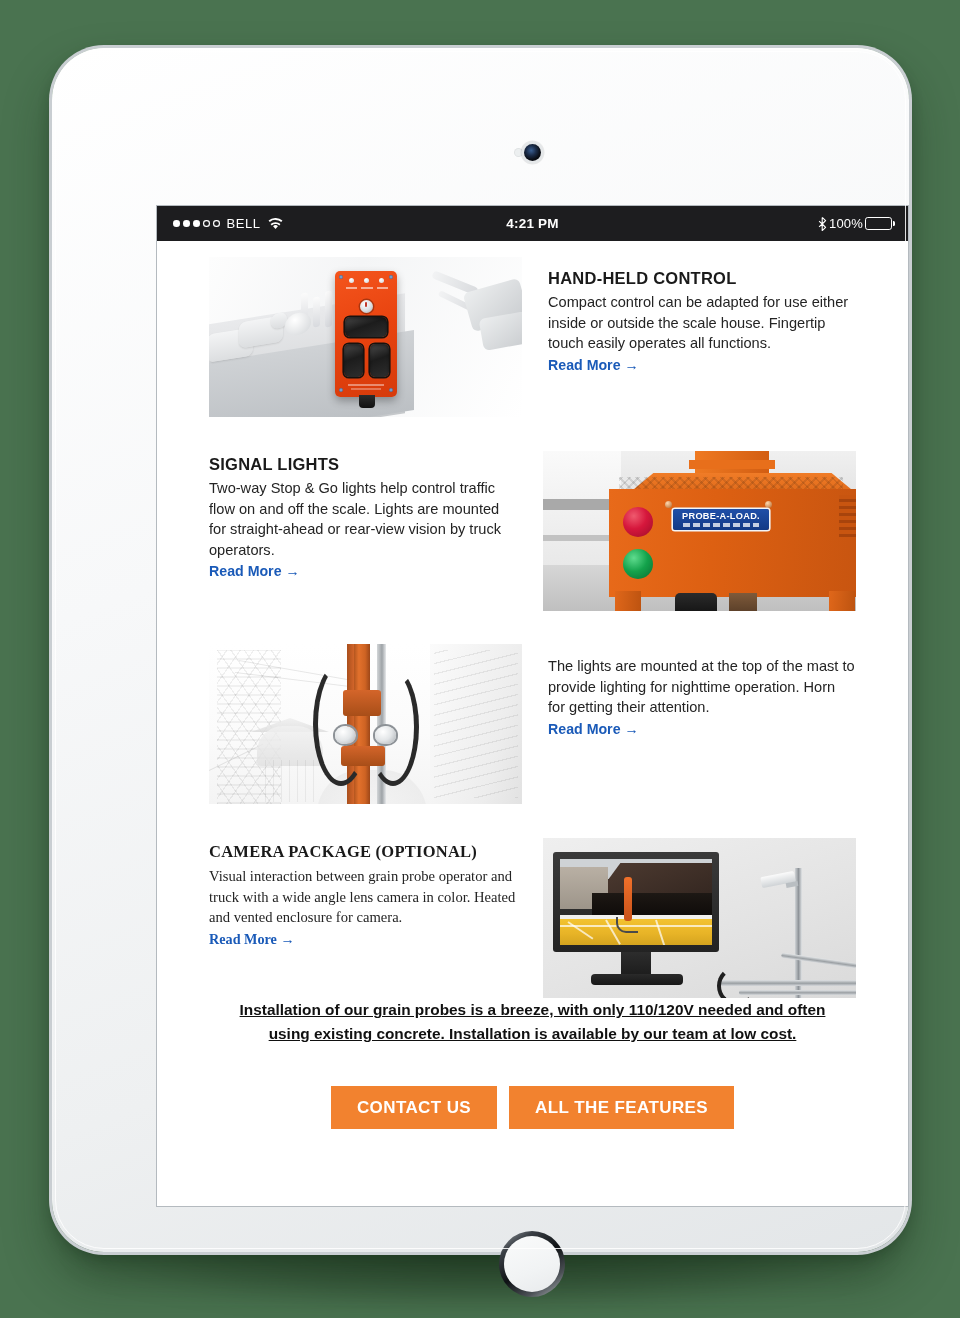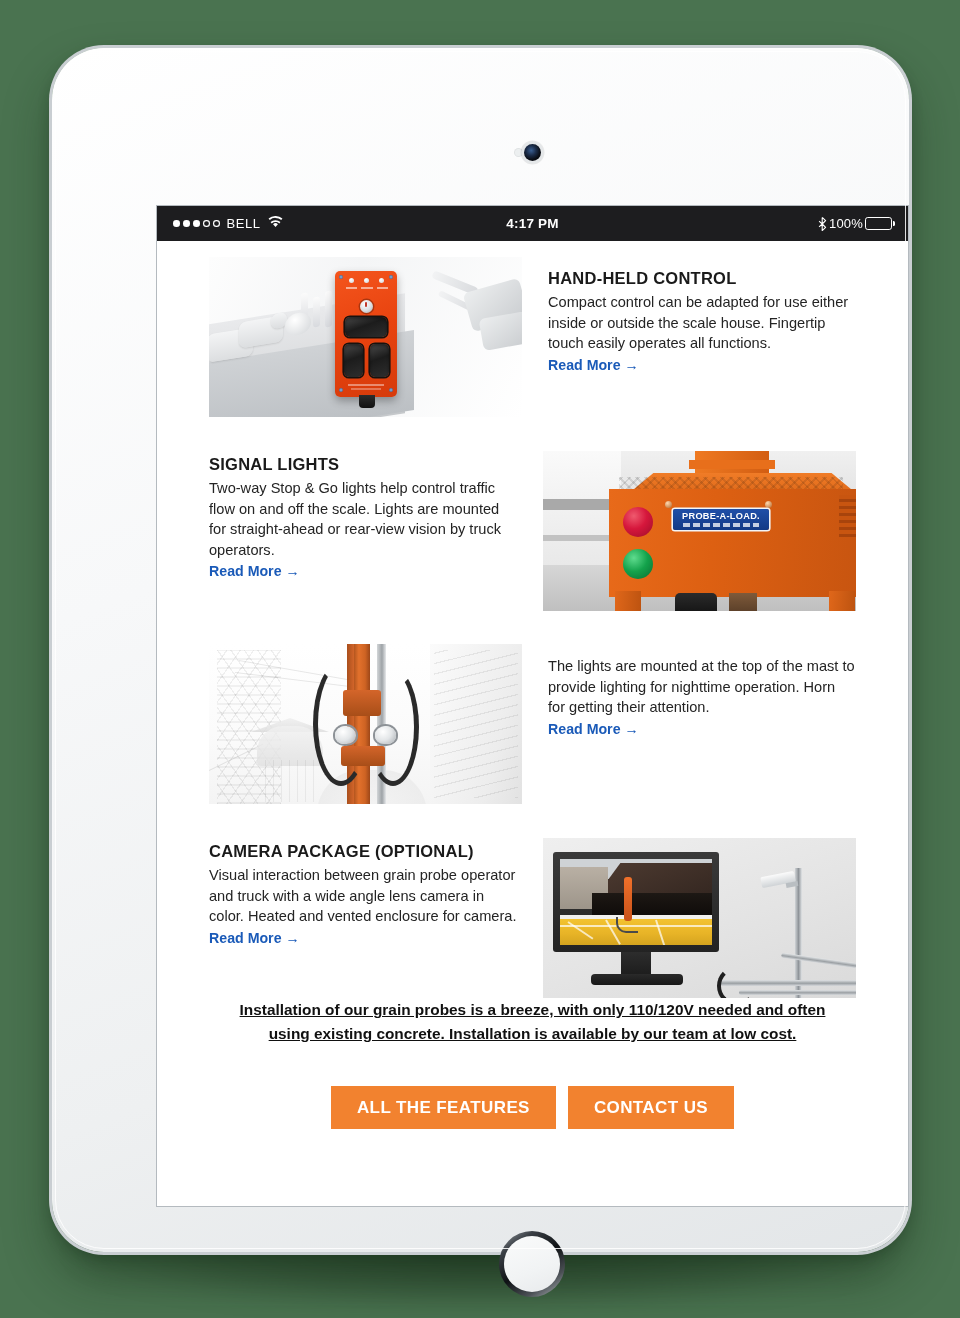--- a/index.html
+++ b/index.html
@@ -114,21 +114,21 @@
   .status-bar {
     height: 35px;
     background: #1d1d1f;
     color: #ffffff;
     display: flex;
     align-items: center;
     padding: 0 16px;
     font-size: 13.5px;
     letter-spacing: .2px;
   }
-  .status-left { display: flex; gap: 7px; flex: 1; }
+  .status-left { display: flex; align-items: center; gap: 7px; flex: 1; }
   .status-center { flex: 0 0 auto; font-weight: bold; font-size: 13.5px; }
   .status-right { display: flex; align-items: center; justify-content: flex-end; gap: 2px; flex: 1; }
 
   .signal-dots { display: flex; align-items: center; gap: 3.5px; }
   .signal-dots i {
     display: block;
     width: 6.5px; height: 6.5px;
     border-radius: 50%;
     background: #ffffff;
   }
@@ -423,21 +423,21 @@
           <span class="carrier">BELL</span>
           <span>
             <svg class="wifi-icon" viewBox="0 0 16 12" aria-hidden="true">
               <path d="M8 11.2 5.4 8.3a4 4 0 0 1 5.2 0L8 11.2z" fill="#fff"></path>
               <path d="M8 6.1c1.5 0 2.9.5 4 1.5l1.3-1.5A8 8 0 0 0 8 4.1a8 8 0 0 0-5.3 2L4 7.6A6 6 0 0 1 8 6.1z" fill="#fff"></path>
               <path d="M8 1.6c2.3 0 4.4.8 6.1 2.2L15.4 2.3A11 11 0 0 0 8 -.4 11 11 0 0 0 .6 2.3L1.9 3.8A9 9 0 0 1 8 1.6z" fill="#fff"></path>
             </svg>
           </span>
         </div>
 
-        <div class="status-center">4:17 PM</div>
+        <div class="status-center">4:21 PM</div>
 
         <div class="status-right">
           <span>
             <svg class="bt-icon" viewBox="0 0 9 14" aria-hidden="true">
               <path d="M4.2 0.4 7.6 3.7 4.2 7 4.2 0.4M4.2 7 7.6 10.3 4.2 13.6 4.2 7M4.2 7 1.1 4.2M4.2 7 1.1 9.8" fill="none" stroke="#fff" stroke-width="1.1" stroke-linejoin="round"></path>
             </svg>
           </span>
           <span class="battery-pct">100%</span>
           <span class="battery">
             <span class="battery-fill"></span>
@@ -551,21 +551,21 @@
               <div class="c-lamp" style="left:126px; top:82px;"></div>
               <div class="c-lamp" style="left:166px; top:82px;"></div>
             </div>
           </div>
           <div class="feature-text">
             <div class="feature-body">The lights are mounted at the top of the mast to provide lighting for nighttime operation. Horn for getting their attention.</div>
             <a class="read-more" href="#"><span>Read More</span> <span class="arrow">→</span></a>
           </div>
         </div>
 
-        <div class="feature-row" style="padding-top:34px;">
+        <div class="feature-row" style="padding-top:34px;font-family:Liberation Serif, serif;">
           <div class="feature-text" style="padding-top:4px;">
             <div class="feature-title">CAMERA PACKAGE (OPTIONAL)</div>
             <div class="feature-body">Visual interaction between grain probe operator and truck with a wide angle lens camera in color. Heated and vented enclosure for camera.</div>
             <a class="read-more" href="#"><span>Read More</span> <span class="arrow">→</span></a>
           </div>
           <div class="feature-media">
             <div class="img-canvas">
               <div class="d-bg"></div>
               <div class="d-monitor"></div>
               <div class="d-screen">
@@ -591,22 +591,22 @@
               <div class="d-pipe" style="left:196px; top:152px; width:118px; height:5px;"></div>
               <div class="d-pipe" style="left:238px; top:120px; width:76px; height:5px; transform:rotate(8deg);"></div>
               <div class="d-hose-dark" style="left:174px; top:128px; width:40px; height:40px; border-top-color:transparent; border-right-color:transparent;"></div>
             </div>
           </div>
         </div>
 
         <div class="promo" style="text-decoration:underline;">Installation of our grain probes is a breeze, with only 110/120V needed and often using existing concrete. Installation is available by our team at low cost.</div>
 
         <div class="cta-row">
+          <button class="cta-btn">CONTACT US</button>
           <button class="cta-btn">ALL THE FEATURES</button>
-          <button class="cta-btn">CONTACT US</button>
         </div>
 
       </div>
     </div>
 
     <div class="home-button">
       <div class="home-button-inner"></div>
     </div>
 
   </div>

